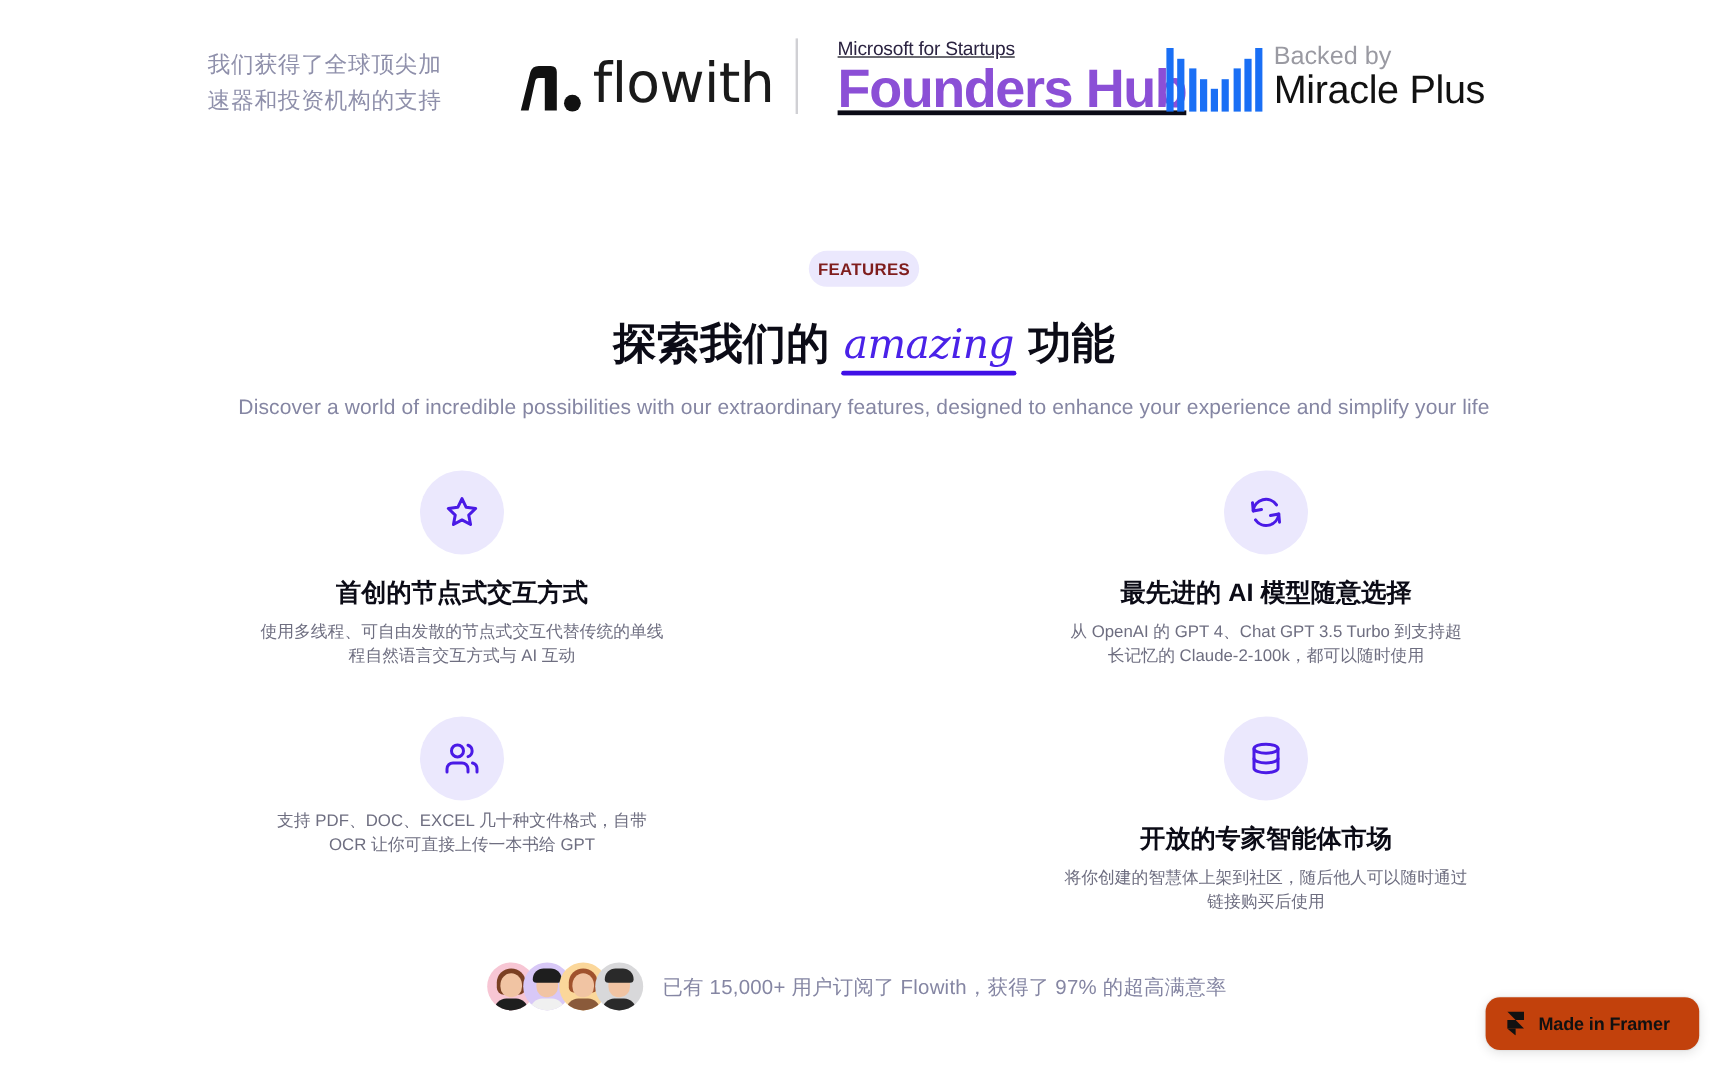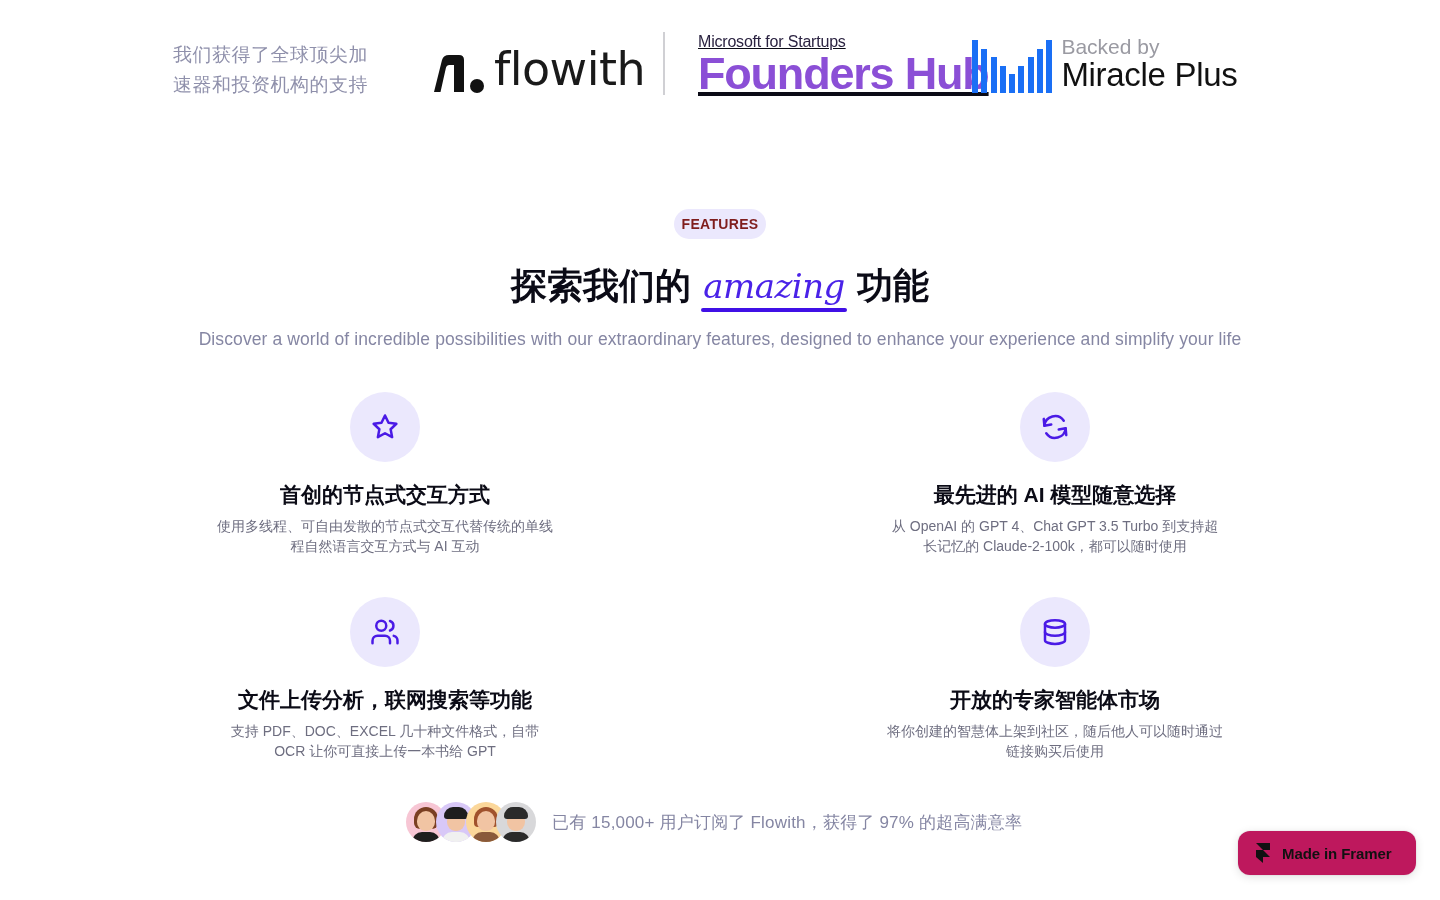--- a/index.html
+++ b/index.html
@@ -45,21 +45,21 @@
     .proof { position: absolute; left: 406px; top: 801px; display: flex; align-items: center; height: 42px; }
     .avatars { display: flex; }
     .avatar { width: 40px; height: 40px; border-radius: 50%; margin-left: -10px; position: relative; overflow: hidden; border: 0; }
     .avatar:first-child { margin-left: 0; }
     .avatar .face { position: absolute; left: 11px; top: 9px; width: 18px; height: 20px; border-radius: 50% 50% 45% 45%; background: #f1c4a3; }
     .avatar .hair { position: absolute; left: 8px; top: 5px; width: 24px; height: 12px; border-radius: 12px 12px 4px 4px; }
     .avatar .body { position: absolute; left: 6px; top: 30px; width: 28px; height: 14px; border-radius: 10px 10px 0 0; }
     .proof-text { margin-left: 16px; font-size: 17px; color: #8586a3; letter-spacing: 0.2px; }
 
     
-    .framer { position: absolute; left: 1238px; top: 831px; width: 178px; height: 44px; background: #be185d; border-radius: 12px; box-shadow: 0 2px 10px rgba(0,0,0,0.12), 0 0 0 1px rgba(0,0,0,0.03); display: flex; align-items: center; padding-left: 18px; }
+    .framer { position: absolute; left: 1238px; top: 831px; width: 178px; height: 44px; background: #c2410c; border-radius: 12px; box-shadow: 0 2px 10px rgba(0,0,0,0.12), 0 0 0 1px rgba(0,0,0,0.03); display: flex; align-items: center; padding-left: 18px; }
     .framer svg { width: 14px; height: 20px; }
     .framer .framer-label { margin-left: 12px; font-size: 15px; font-weight: 700; color: #111111; letter-spacing: -0.1px; }
   </style>
 </head>
 <body>
 
 <div class="backers">
   <div class="backers-text">
     <div>我们获得了全球顶尖加</div>
     <div>速器和投资机构的支持</div>
@@ -134,21 +134,20 @@
 
 <div class="feature" id="f3">
   <div class="icon-circle">
     <svg viewBox="0 0 24 24" fill="none" stroke="#4a1ae6" stroke-width="2" stroke-linecap="round" stroke-linejoin="round">
       <circle cx="9" cy="7" r="4"></circle>
       <path d="M2 21 v-2 a4 4 0 0 1 4 -4 h6 a4 4 0 0 1 4 4 v2"></path>
       <path d="M16 3.2 a4 4 0 0 1 0 7.6"></path>
       <path d="M22 21 v-2 a4 4 0 0 0 -3 -3.9"></path>
     </svg>
   </div>
-  <div class="f-title">文件上传分析，联网搜索等功能</div>
   <div class="f-desc">支持 PDF、DOC、EXCEL 几十种文件格式，自带 OCR 让你可直接上传一本书给 GPT</div>
 </div>
 
 <div class="feature" id="f4">
   <div class="icon-circle">
     <svg viewBox="0 0 24 24" fill="none" stroke="#4a1ae6" stroke-width="2" stroke-linecap="round" stroke-linejoin="round">
       <ellipse cx="12" cy="5.5" rx="8" ry="3"></ellipse>
       <path d="M4 5.5 v13 a8 3 0 0 0 16 0 v-13"></path>
       <path d="M4 12 a8 3 0 0 0 16 0"></path>
     </svg>

